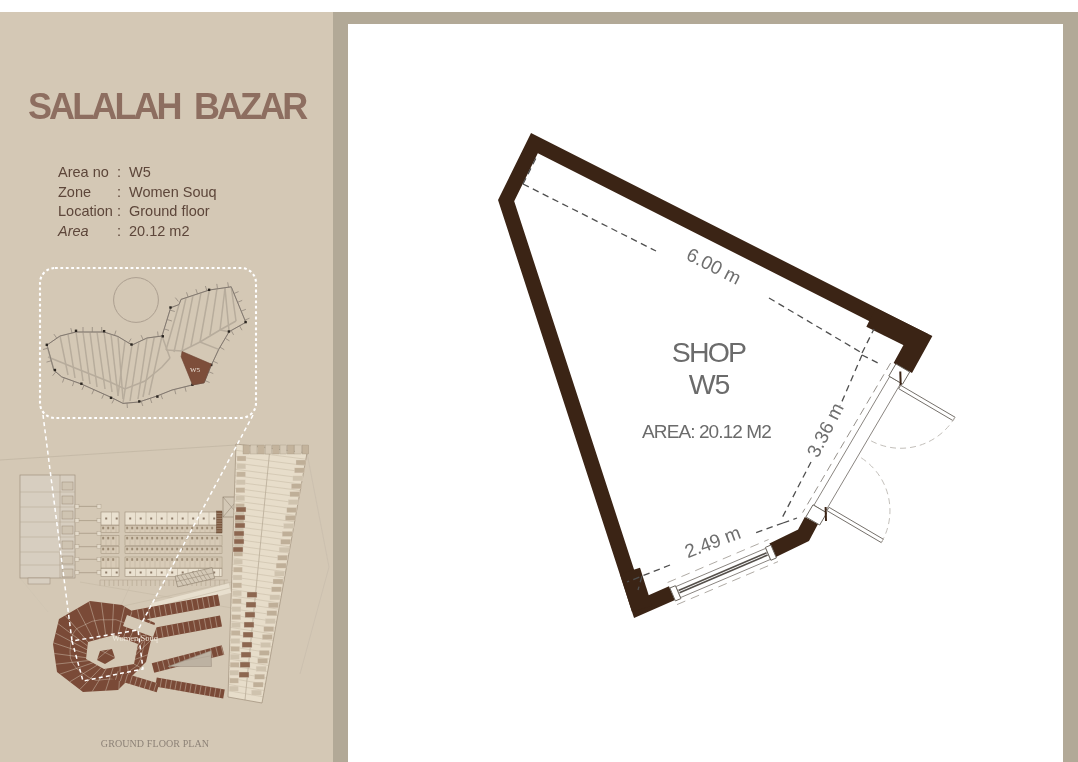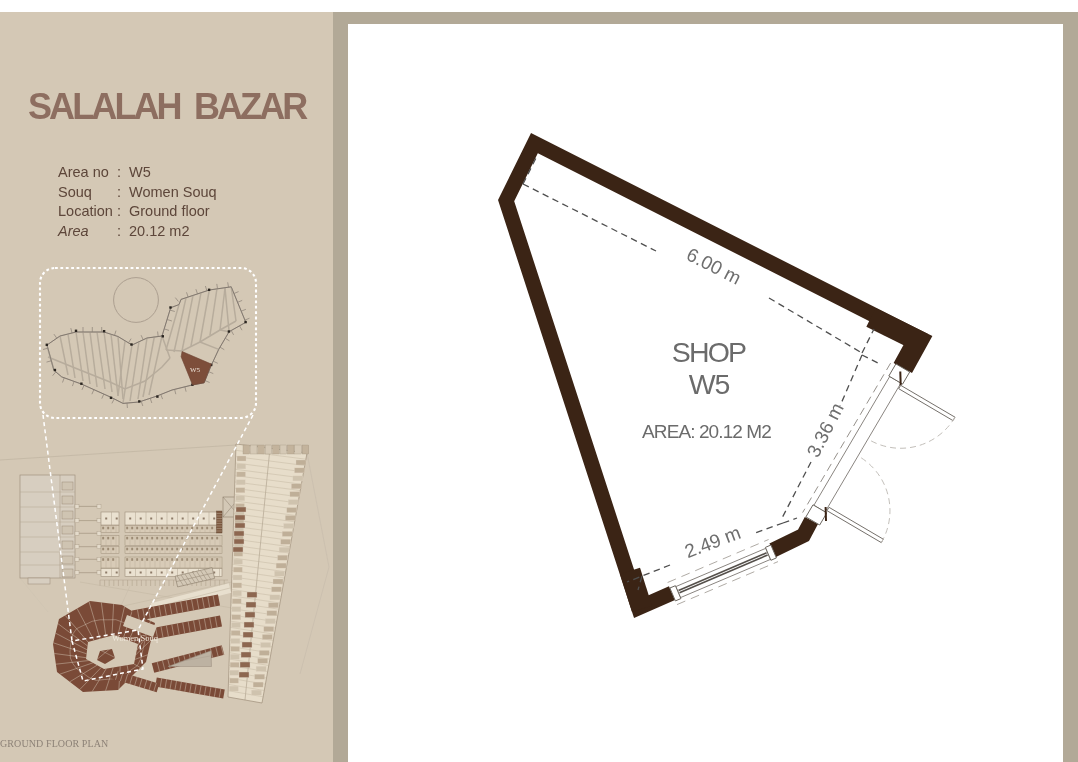--- a/index.html
+++ b/index.html
@@ -12,21 +12,21 @@
 </head>
 <body>
 <div id="root">
 
 <div id="sidebar"></div>
 
 <div class="abs" style="left:28px;top:73.5px;width:320px;white-space:nowrap;font-weight:bold;font-size:36px;color:#8d6e60;letter-spacing:-2.9px;">SALALAH&nbsp; BAZAR</div>
 
 <div class="abs" style="left:58px;top:151px;font-size:14.5px;color:#5d463a;line-height:19.5px;">
 <div><span style="display:inline-block;width:59px;">Area no</span><span style="display:inline-block;width:12px;">:</span><span>W5</span></div>
-<div><span style="display:inline-block;width:59px;">Souq</span><span style="display:inline-block;width:12px;">:</span><span>Women Souq</span></div>
+<div><span style="display:inline-block;width:59px;">Zone</span><span style="display:inline-block;width:12px;">:</span><span>Women Souq</span></div>
 <div><span style="display:inline-block;width:59px;">Location</span><span style="display:inline-block;width:12px;">:</span><span>Ground floor</span></div>
 <div><span style="display:inline-block;width:59px;font-style:italic;">Area</span><span style="display:inline-block;width:12px;">:</span><span>20.12 m2</span></div>
 </div>
 
 <svg class="abs" style="left:30px;top:250px;" width="230" height="160" viewBox="0 0 230 160">
 
 <rect x="10" y="6" width="216" height="150" rx="15" fill="none" stroke="#ffffff" stroke-width="2.1" stroke-dasharray="2.8 2.6"></rect>
 
 <circle cx="106" cy="38" r="22.4" fill="none" stroke="#ac9f90" stroke-width="1"></circle>
 
@@ -469,21 +469,21 @@
 
 <line x1="43" y1="3" x2="72" y2="229" stroke="#ffffff" stroke-width="1.5" stroke-dasharray="4 3.2"></line>
 
 <line x1="253" y1="3" x2="138" y2="218" stroke="#ffffff" stroke-width="1.5" stroke-dasharray="4 3.2"></line>
 
 <polygon points="72,229 83,269 143,257 138,218" fill="none" stroke="#ffffff" stroke-width="1.5" stroke-dasharray="4 3.2" stroke-linejoin="round"></polygon>
 
 <text x="135" y="229" text-anchor="middle" font-size="8.5" font-family="'Liberation Serif',serif" fill="#efe7da">Women Souq</text>
 </svg>
 
-<div class="abs" style="left:0px;top:726px;width:310px;font-family:'Liberation Serif',serif;font-size:10px;letter-spacing:0.1px;color:#8d8277;">GROUND FLOOR PLAN</div>
+<div class="abs" style="left:0px;top:726px;width:310px;text-align:center;font-family:'Liberation Serif',serif;font-size:10px;letter-spacing:0.1px;color:#8d8277;">GROUND FLOOR PLAN</div>
 
 <div id="panel"></div>
 <svg class="abs" style="left:348px;top:12px;" width="715" height="738" viewBox="0 0 715 738">
 
 <polyline points="324,569.1 290.6,583.8 158.1,176.6 186.4,119.1 569.7,313.2 553.4,343.4" fill="none" stroke="#3b2415" stroke-width="15" stroke-linejoin="miter" stroke-miterlimit="20"></polyline>
 
 <polyline points="523,293.4 569.9,316.6 554.8,344" fill="none" stroke="#3b2415" stroke-width="21" stroke-linejoin="miter" stroke-miterlimit="20"></polyline>
 
 <line x1="282" y1="546.8" x2="294" y2="584.9" stroke="#3b2415" stroke-width="21"></line>
 

